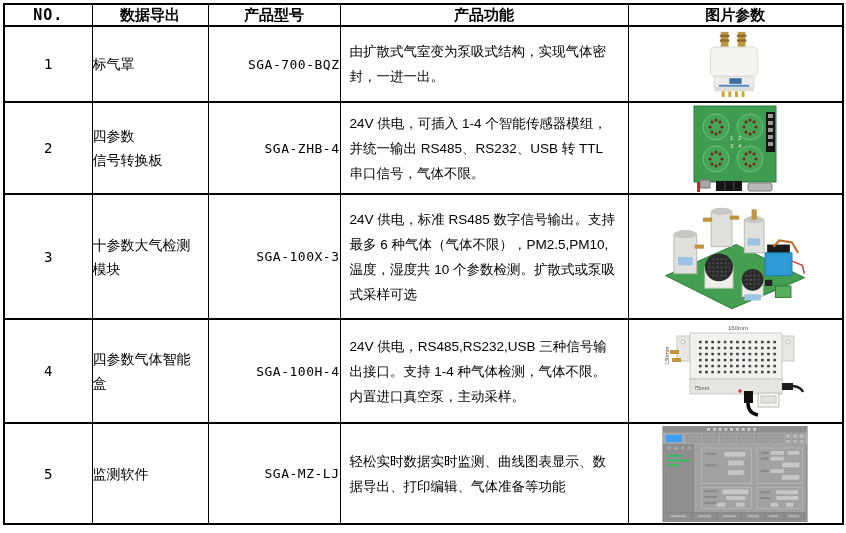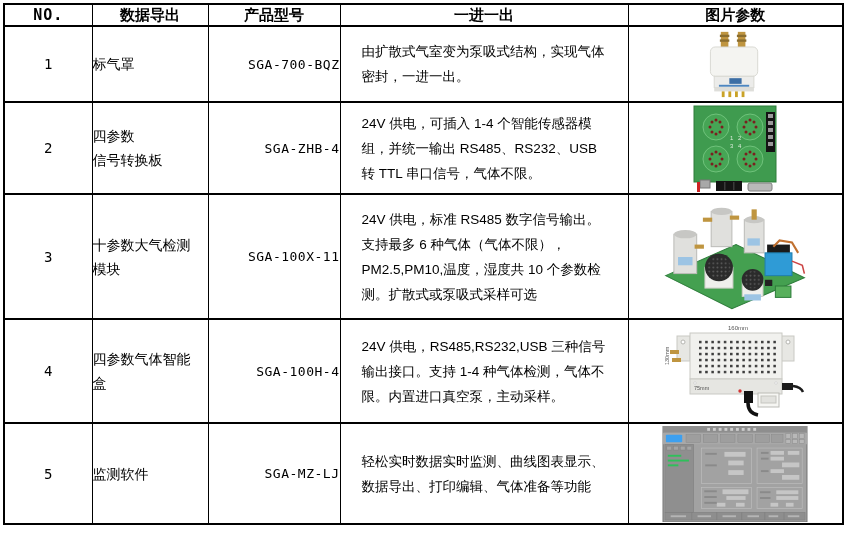--- a/index.html
+++ b/index.html
@@ -18,41 +18,41 @@
     padding:0; vertical-align:middle; overflow:hidden;
   }
   th {
     font-size:15px; font-weight:bold; text-align:center;
     height:18px; font-family:"DejaVu Sans","Liberation Sans",sans-serif;
   }
   th.mono { font-family:"DejaVu Sans Mono","Liberation Mono",monospace; letter-spacing:1px; }
   td.c-no { text-align:center; font-size:14px; font-family:"DejaVu Sans Mono","Liberation Mono",monospace; }
   td.c-name { text-align:left; font-size:14px; white-space:pre-line; line-height:24px; }
   td.c-model { text-align:right; font-size:13px; font-family:"DejaVu Sans Mono","Liberation Mono",monospace; letter-spacing:0.5px; }
-  td.c-func { font-size:13.5px; line-height:25px; padding:4px 21px; text-align:left; }
+  td.c-func { font-size:13.5px; line-height:25px; padding:4px 9px; text-align:left; }
   td.c-img { text-align:center; }
   td.c-img svg { display:block; margin:0 auto; }
 </style>
 </head>
 <body>
 
 <table class="spec">
   <colgroup>
     <col style="width:88px">
       <col style="width:116px">
       <col style="width:132px">
     <col style="width:288px">
       <col style="width:215px">
   </colgroup>
   <thead>
     <tr style="height:22px">
       <th class="mono">NO.</th>
       <th>数据导出</th>
       <th>产品型号</th>
-      <th>一进一出</th>
+      <th>产品功能</th>
       <th>图片参数</th>
     </tr>
   </thead>
   <tbody>
 
     <tr style="height:76px">
       <td class="c-no">1</td>
       <td class="c-name">标气罩</td>
       <td class="c-model">SGA-700-BQZ</td>
       <td class="c-func">由扩散式气室变为泵吸式结构，实现气体密封，一进一出。</td>
@@ -138,21 +138,21 @@
           <rect x="76" y="79" width="24" height="8" rx="2" fill="#b9b9b9" stroke="#808080"></rect>
           <rect x="25" y="78" width="3" height="10" fill="#cc2222"></rect>
         </svg>
       </td>
     </tr>
 
     <tr style="height:125px">
       <td class="c-no">3</td>
       <td class="c-name">十参数大气检测
 模块</td>
-      <td class="c-model">SGA-100X-11</td>
+      <td class="c-model">SGA-100X-3</td>
       <td class="c-func">24V 供电，标准 RS485 数字信号输出。支持最多 6 种气体（气体不限），PM2.5,PM10,温度，湿度共 10 个参数检测。扩散式或泵吸式采样可选</td>
       <td class="c-img">
         <svg width="196" height="116" viewBox="0 0 150 112">
           <defs>
             <pattern id="perf" width="4" height="4" patternUnits="userSpaceOnUse">
               <circle cx="2" cy="2" r="0.9" fill="#5d5d5d"></circle>
             </pattern>
           </defs>
           <rect x="0" y="0" width="150" height="112" fill="#ffffff"></rect>
           <polygon points="8,74 76,44 142,76 72,106" fill="#44a050" stroke="#2e7d3b"></polygon>

